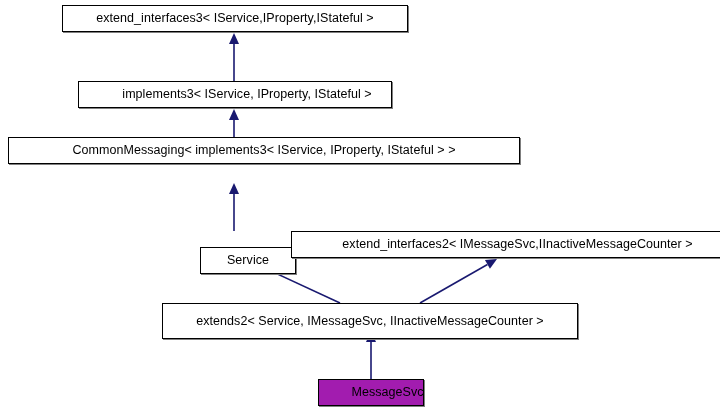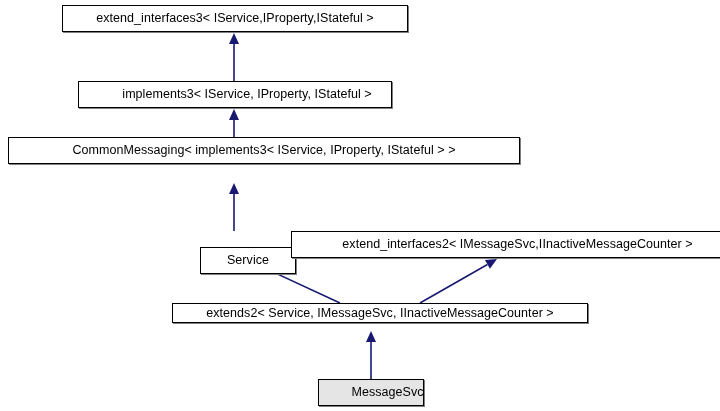--- a/index.html
+++ b/index.html
@@ -34,21 +34,21 @@
     white-space: nowrap;
     box-shadow: 1px 1px 0 0 #7f7f7f;
   }
   .node-label {
     font-size: 12.5px;
     line-height: 1;
     color: #000000;
     letter-spacing: 0.05px;
   }
   .node.highlight {
-    background: #e5e5e5;
+    background: #a21caf;
     padding-left: 33px;
   }
 </style>
 </head>
 <body>
 
 <div id="diagram-canvas">
 
   <svg id="edge-layer" viewBox="0 0 720 411" width="720" height="411">
       <g>
@@ -86,21 +86,21 @@
       </div>
       <div class="node" style="left: 8px; top: 137px; width: 512px; height: 27px;">
         <span class="node-label">CommonMessaging&lt; implements3&lt; IService, IProperty, IStateful &gt; &gt;</span>
       </div>
       <div class="node" style="left: 200px; top: 231px; width: 96px; height: 27px; margin-top: 16px;">
         <span class="node-label">Service</span>
       </div>
       <div class="node" style="left: 291px; top: 231px; width: 453px; height: 27px;">
         <span class="node-label">extend_interfaces2&lt; IMessageSvc,IInactiveMessageCounter &gt;</span>
       </div>
-      <div class="node" style="left: 172px; top: 303px; width: 416px; height: 20px;">
+      <div class="node" style="left: 162px; top: 303px; width: 416px; height: 36px;">
         <span class="node-label">extends2&lt; Service, IMessageSvc, IInactiveMessageCounter &gt;</span>
       </div>
       <div class="node highlight" style="left: 318px; top: 379px; width: 106px; height: 27px;">
         <span class="node-label">MessageSvc</span>
       </div>
     </div>
 
 </div>
 
 </body></html>

